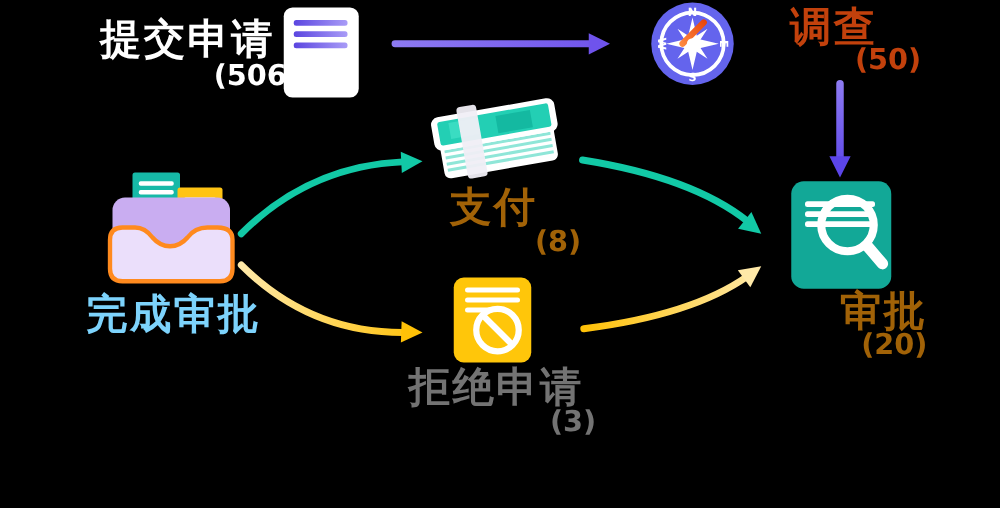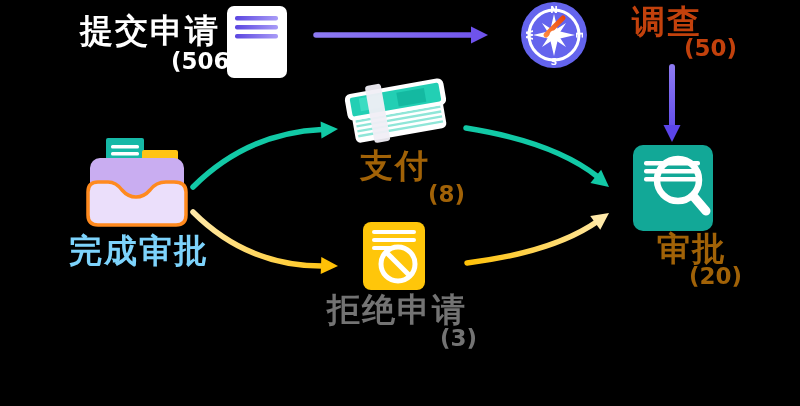--- a/index.html
+++ b/index.html
@@ -159,16 +159,16 @@
   <div class="cnt c-purple" style="left:597px;top:35px;width:140px;">(50)</div>
 
   <div class="lbl c-teal" style="left:325px;top:148px;width:140px;">支付</div>
   <div class="cnt c-teal" style="left:325px;top:181px;width:140px;">(8)</div>
 
   <div class="lbl c-lav" style="left:59px;top:233px;width:160px;">完成审批</div>
 
   <div class="lbl c-yellow" style="left:317px;top:292px;width:160px;">拒绝申请</div>
   <div class="cnt c-yellow" style="left:317px;top:325px;width:160px;">(3)</div>
 
-  <div class="lbl c-teal" style="left:622px;top:231px;width:140px;">审批</div>
+  <div class="lbl c-teal" style="left:602px;top:231px;width:140px;text-align:right;">审批</div>
   <div class="cnt c-teal" style="left:602px;top:263px;width:140px;">(20)</div>
 
 </div>
 
 </body></html>

